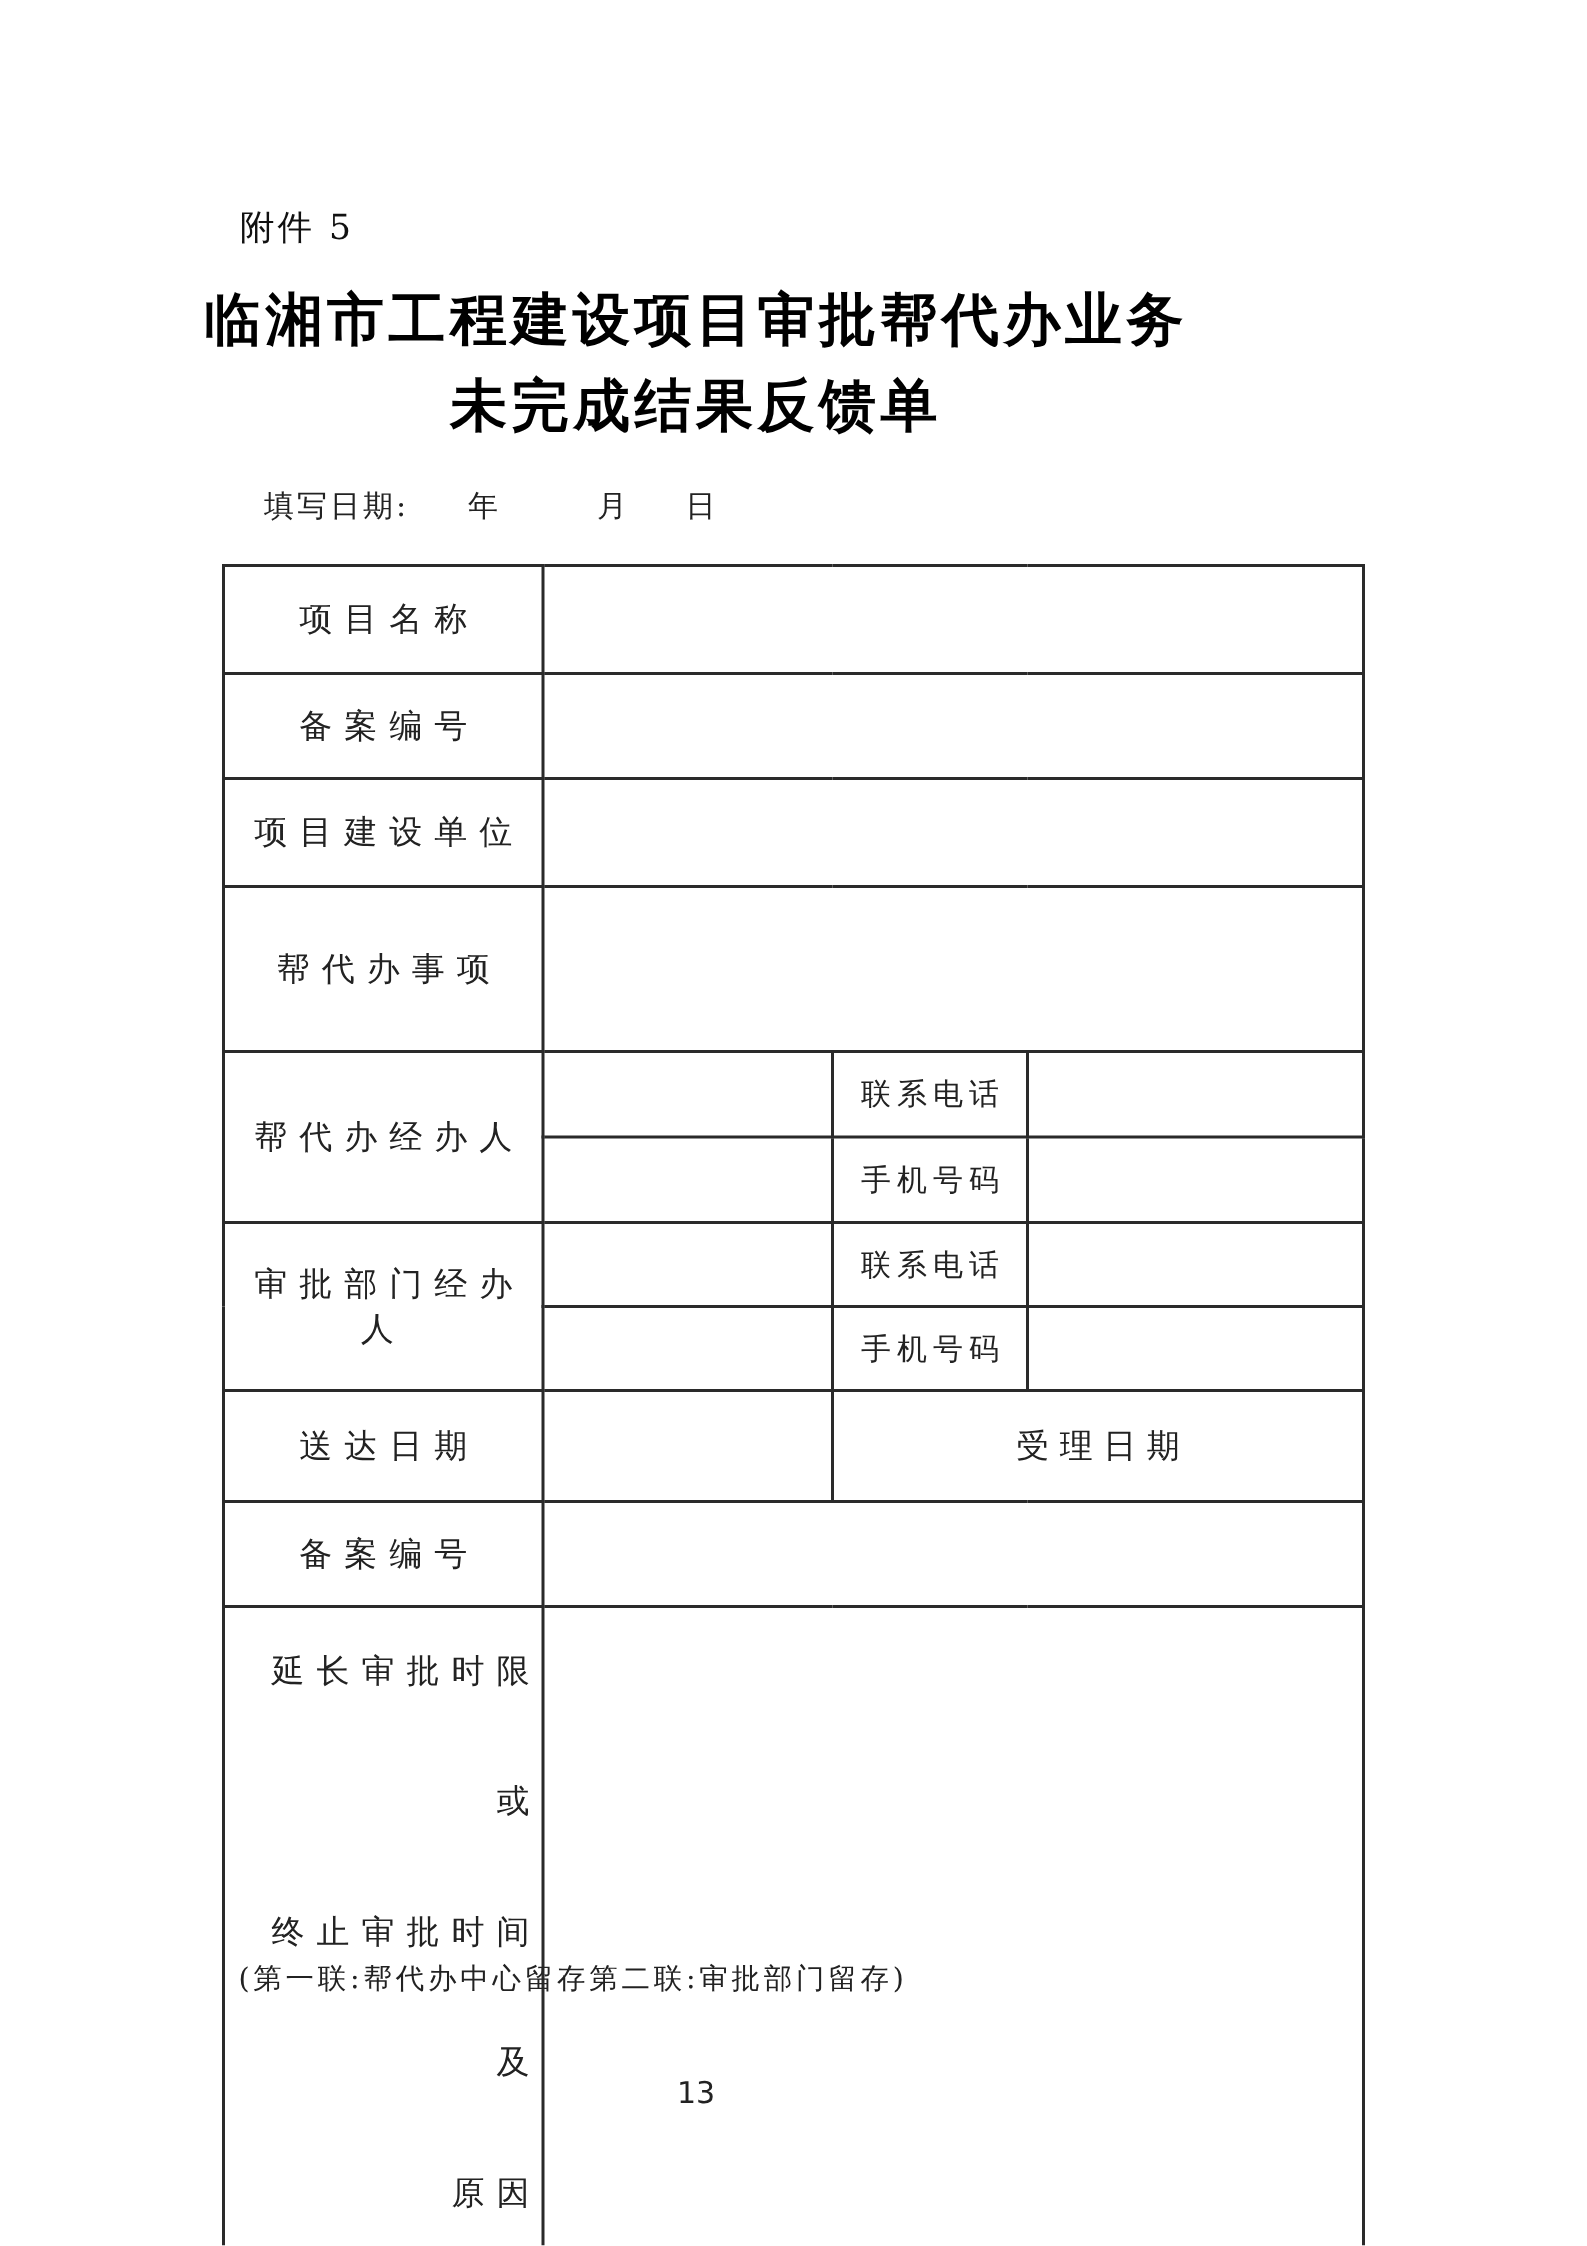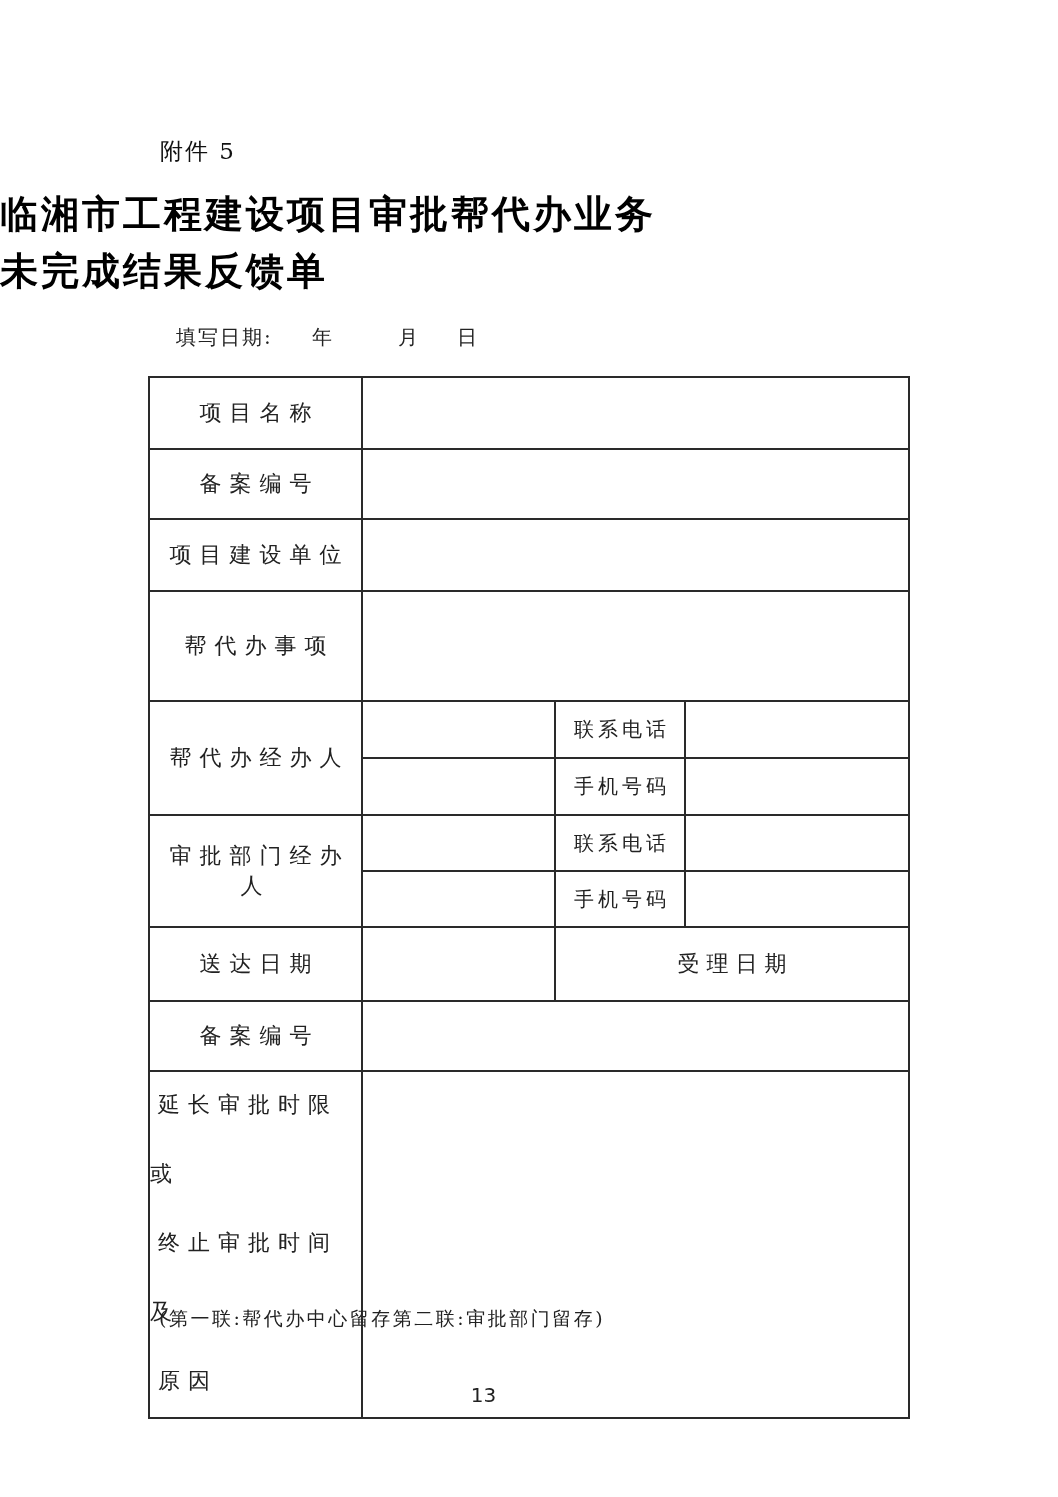--- a/index.html
+++ b/index.html
@@ -8,36 +8,35 @@
     background: #ffffff;
   }
   .page {
     position: relative;
     width: 928px;
     height: 1497px;
     background: #ffffff;
     font-family: "DejaVu Serif", "Liberation Serif", serif;
     color: #1a1a1a;
     overflow: hidden;
-    padding-left: 39px;
   }
   .attachment {
     position: absolute;
     left: 160px;
     top: 136px;
     font-size: 23px;
     letter-spacing: 2px;
     color: #111;
   }
   .doc-title {
     position: absolute;
     left: 0;
     top: 186px;
     width: 100%;
-    text-align: left;
+    text-align: center;
     font-family: "Liberation Sans", "DejaVu Sans", sans-serif;
     font-weight: 700;
     font-size: 38px;
     line-height: 57px;
     letter-spacing: 3px;
     color: #000;
   }
   .date-line {
     position: absolute;
     left: 0;
@@ -93,22 +92,22 @@
   tr.h72  { height: 72px; }
   tr.h70  { height: 70px; }
   tr.h110 { height: 110px; }
   tr.h57  { height: 57px; }
   tr.h56  { height: 56px; }
   tr.h74  { height: 74px; }
   tr.h207 { height: 207px; }
   td.thin-b { border-bottom-width: 1px; }
   td.thin-t { border-top-width: 1px; }
   .ext-lines div {
-    line-height: 69px;
-    text-align: left;
+    line-height: 87px;
+    text-align: right;
   }
   .footer-note {
     position: absolute;
     left: 159px;
     top: 1306px;
     font-size: 19px;
     letter-spacing: 2.5px;
     color: #222;
   }
   .page-number {

